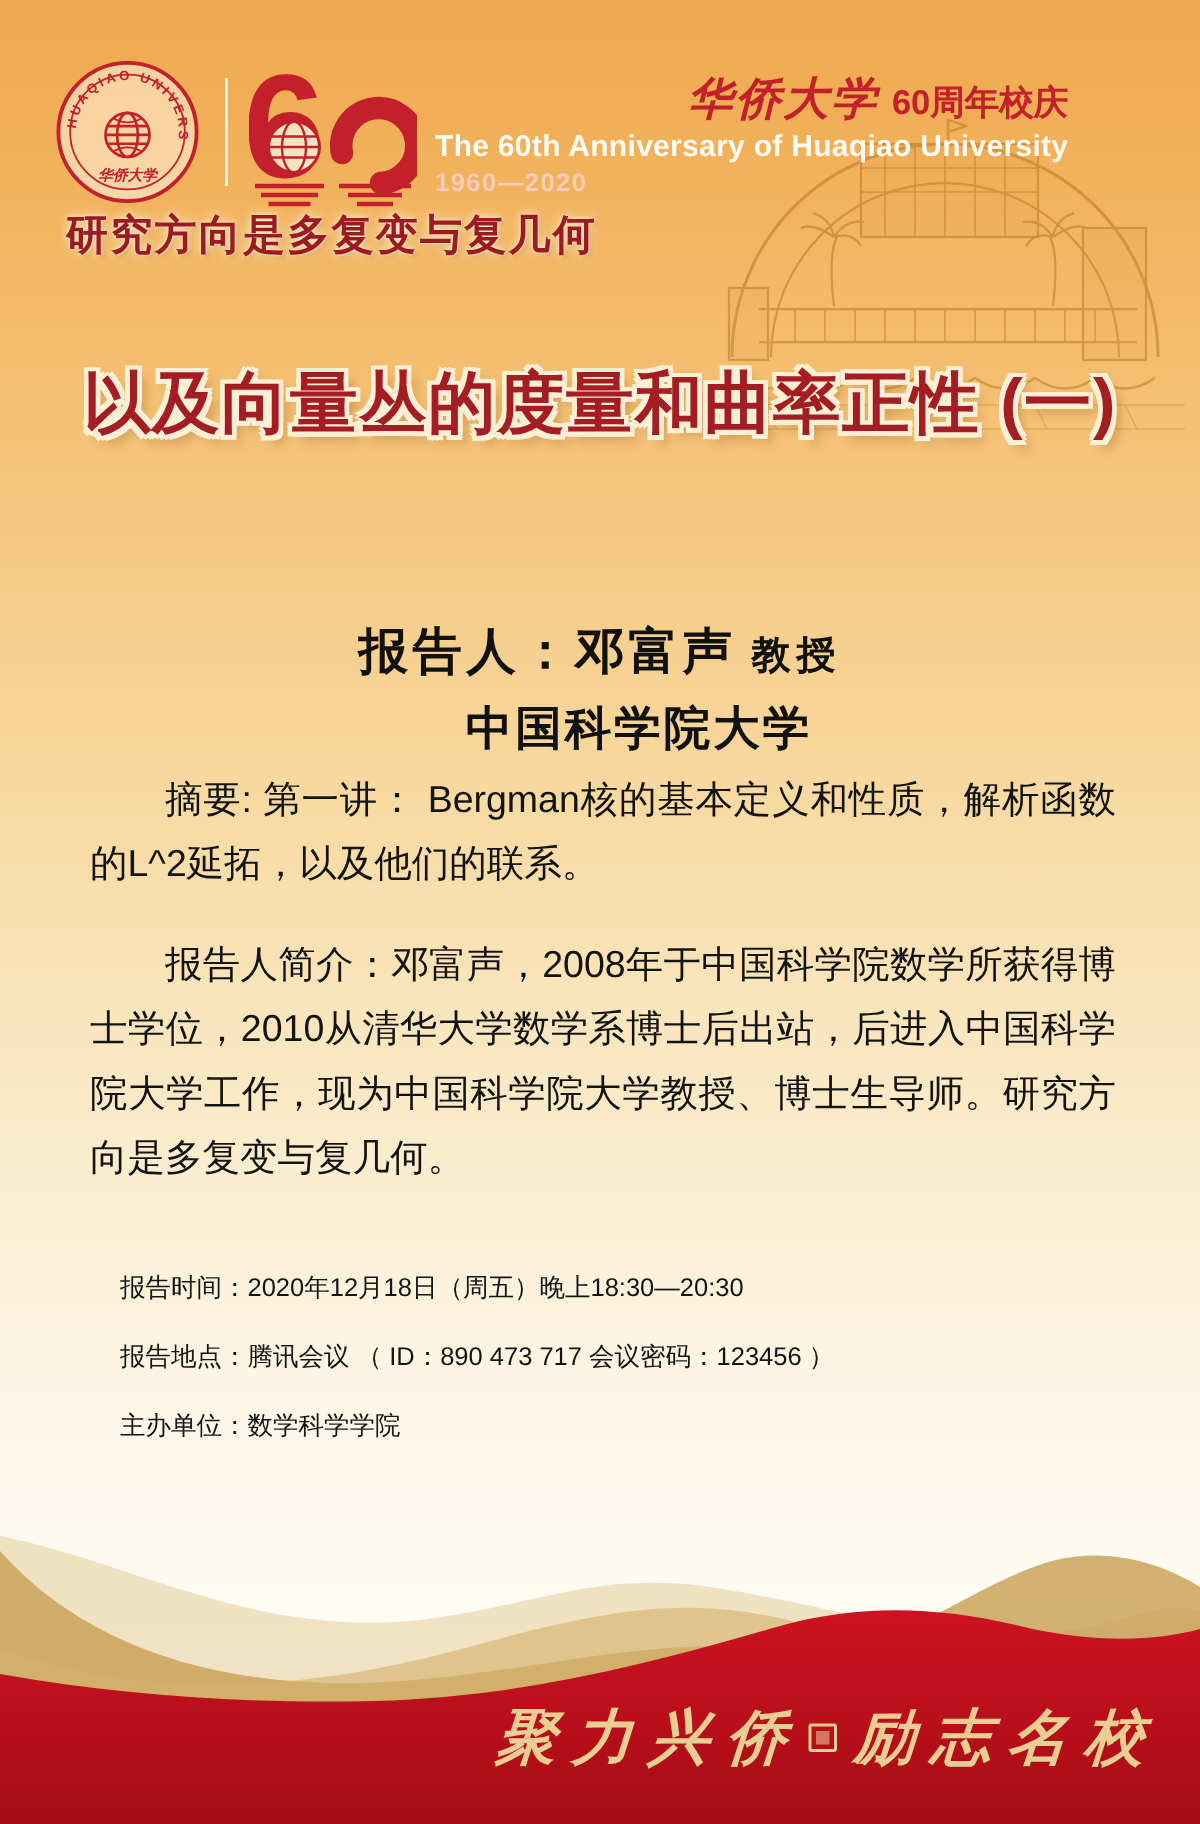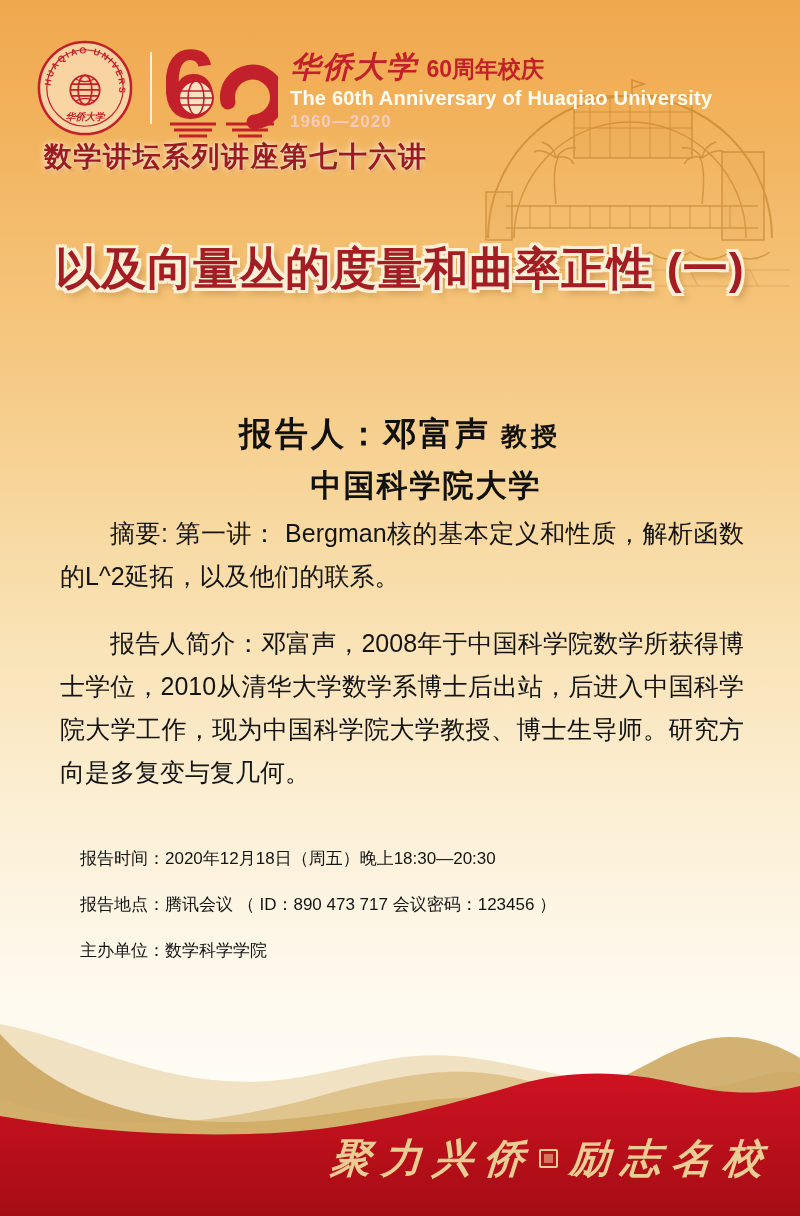--- a/index.html
+++ b/index.html
@@ -7,21 +7,21 @@
   .poster{position:relative;width:800px;height:1216px;overflow:hidden;
     background:linear-gradient(180deg,#F0A84E 0%,#F2B25C 10%,#F5C77F 28%,#F8DCA7 46%,#FBEDCF 64%,#FEF8EC 80%,#FFFDF7 92%,#FFFEFA 100%);}
   
   .gate{position:absolute;top:0;right:0;width:330px;height:320px;opacity:.5;}
   
   .header{position:absolute;top:34px;left:36px;display:flex;align-items:center;}
   .seal{width:98px;height:98px;flex:0 0 auto;}
   .vdiv{width:2px;height:72px;background:rgba(255,252,240,.85);margin:0 14px 0 16px;}
   .logo60{width:112px;height:104px;flex:0 0 auto;margin-top:4px;}
   .hdr-text{margin-left:12px;margin-top:6px;line-height:1.15;}
-  .hdr-cn{white-space:nowrap;}
+  .hdr-cn{white-space:nowrap;text-align:right;}
   .hdr-cn .callig{font-family:"DejaVu Serif",serif;font-style:italic;font-weight:bold;
     font-size:30px;color:#C2202A;letter-spacing:2px;}
   .hdr-cn .sub{font-size:23px;font-weight:800;color:#C2202A;margin-left:4px;}
   .hdr-en{font-size:20px;font-weight:600;color:#FFFDF4;margin-top:3px;letter-spacing:.2px;}
   .hdr-years{font-size:17px;font-weight:700;color:#F7CBBE;margin-top:2px;letter-spacing:1px;}
   
   .banner{position:absolute;top:138px;left:44px;font-size:28px;font-weight:800;color:#9A1B21;
     letter-spacing:1.5px;
     text-shadow:0 0 7px rgba(255,248,222,.95),0 0 2px rgba(255,248,222,.9),2px 2px 3px rgba(130,75,20,.25);}
   
@@ -114,21 +114,21 @@
     <div class="hdr-text">
       <div class="hdr-cn">
         <span class="callig">华侨大学</span>
         <span class="sub">60周年校庆</span>
       </div>
       <div class="hdr-en">The 60th Anniversary of Huaqiao University</div>
       <div class="hdr-years">1960—2020</div>
     </div>
   </div>
 
-  <div class="banner">数学讲坛系列讲座第七十六讲</div>
+  <div class="banner">研究方向是多复变与复几何</div>
 
   <div class="title">
     <div>以及向量丛的度量和曲率正性 (一)</div>
   </div>
 
   <div class="speaker">
     <div class="line1">
       <span>报告人：</span><span>邓富声</span><span class="degree">教授</span>
     </div>
     <div class="line2">中国科学院大学</div>

